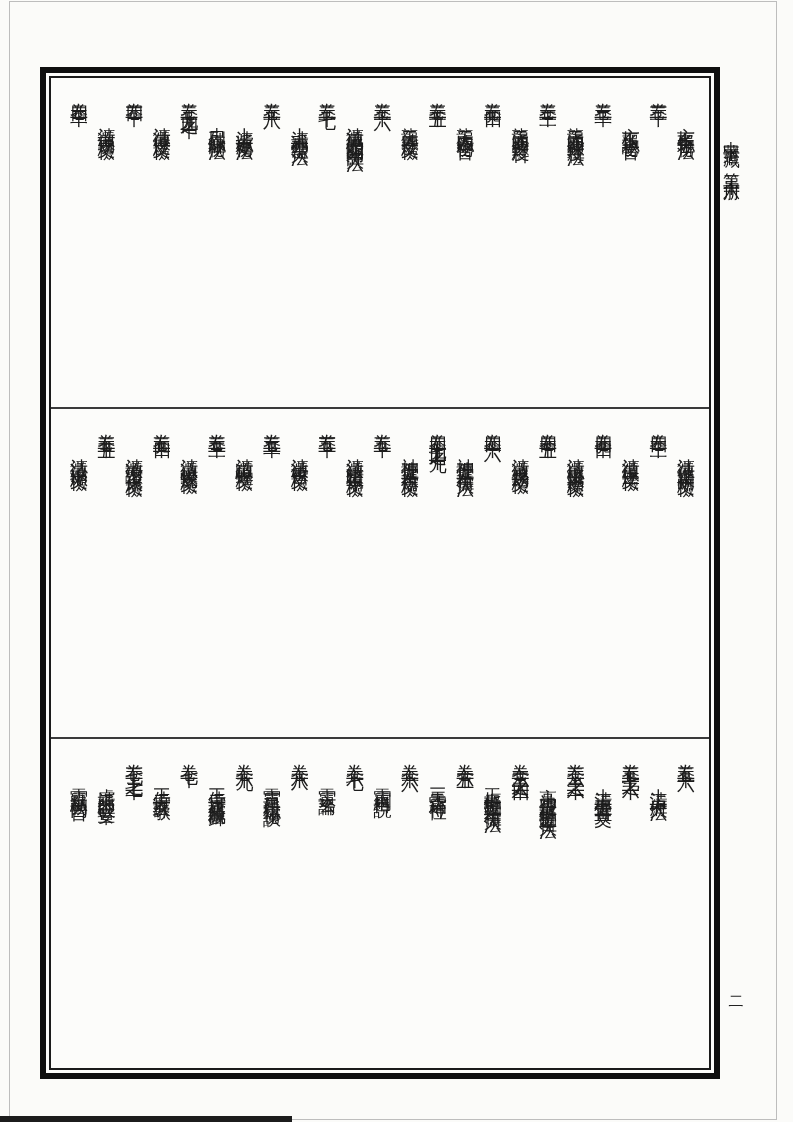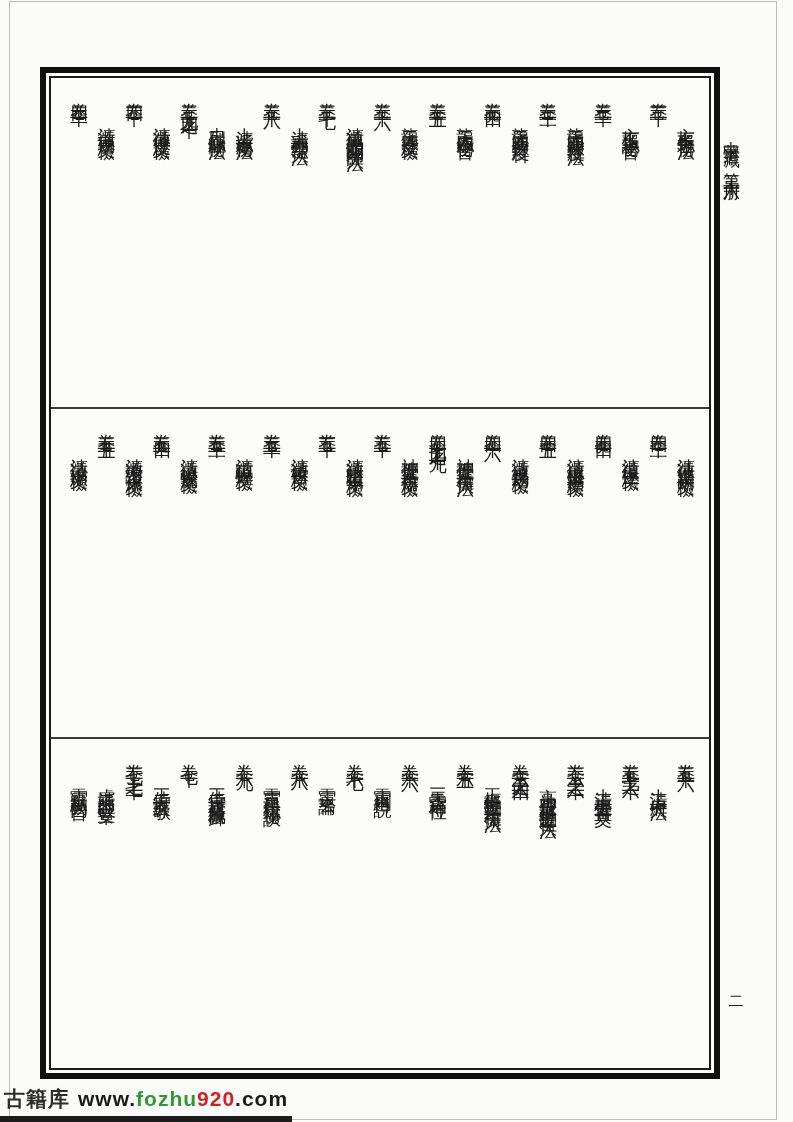--- a/index.html
+++ b/index.html
@@ -164,19 +164,16 @@
         </div>
     </div>
   </div>
 
   <div class="edge-caption">
     <span>中華道藏</span><span class="vol-label">第三十六册</span>
   </div>
 
   <div class="folio">二</div>
 
-  <div class="watermark">
-    <span class="site">古籍库</span><span>www.</span><span id="wm-green" style="color: rgb(47, 154, 50);">fozhu</span><span id="wm-red" style="color: rgb(210, 31, 31);">920</span><span>.com</span>
-  </div>
 
   <div class="scan-bar"></div>
 
 </div>
 
 </body></html>

